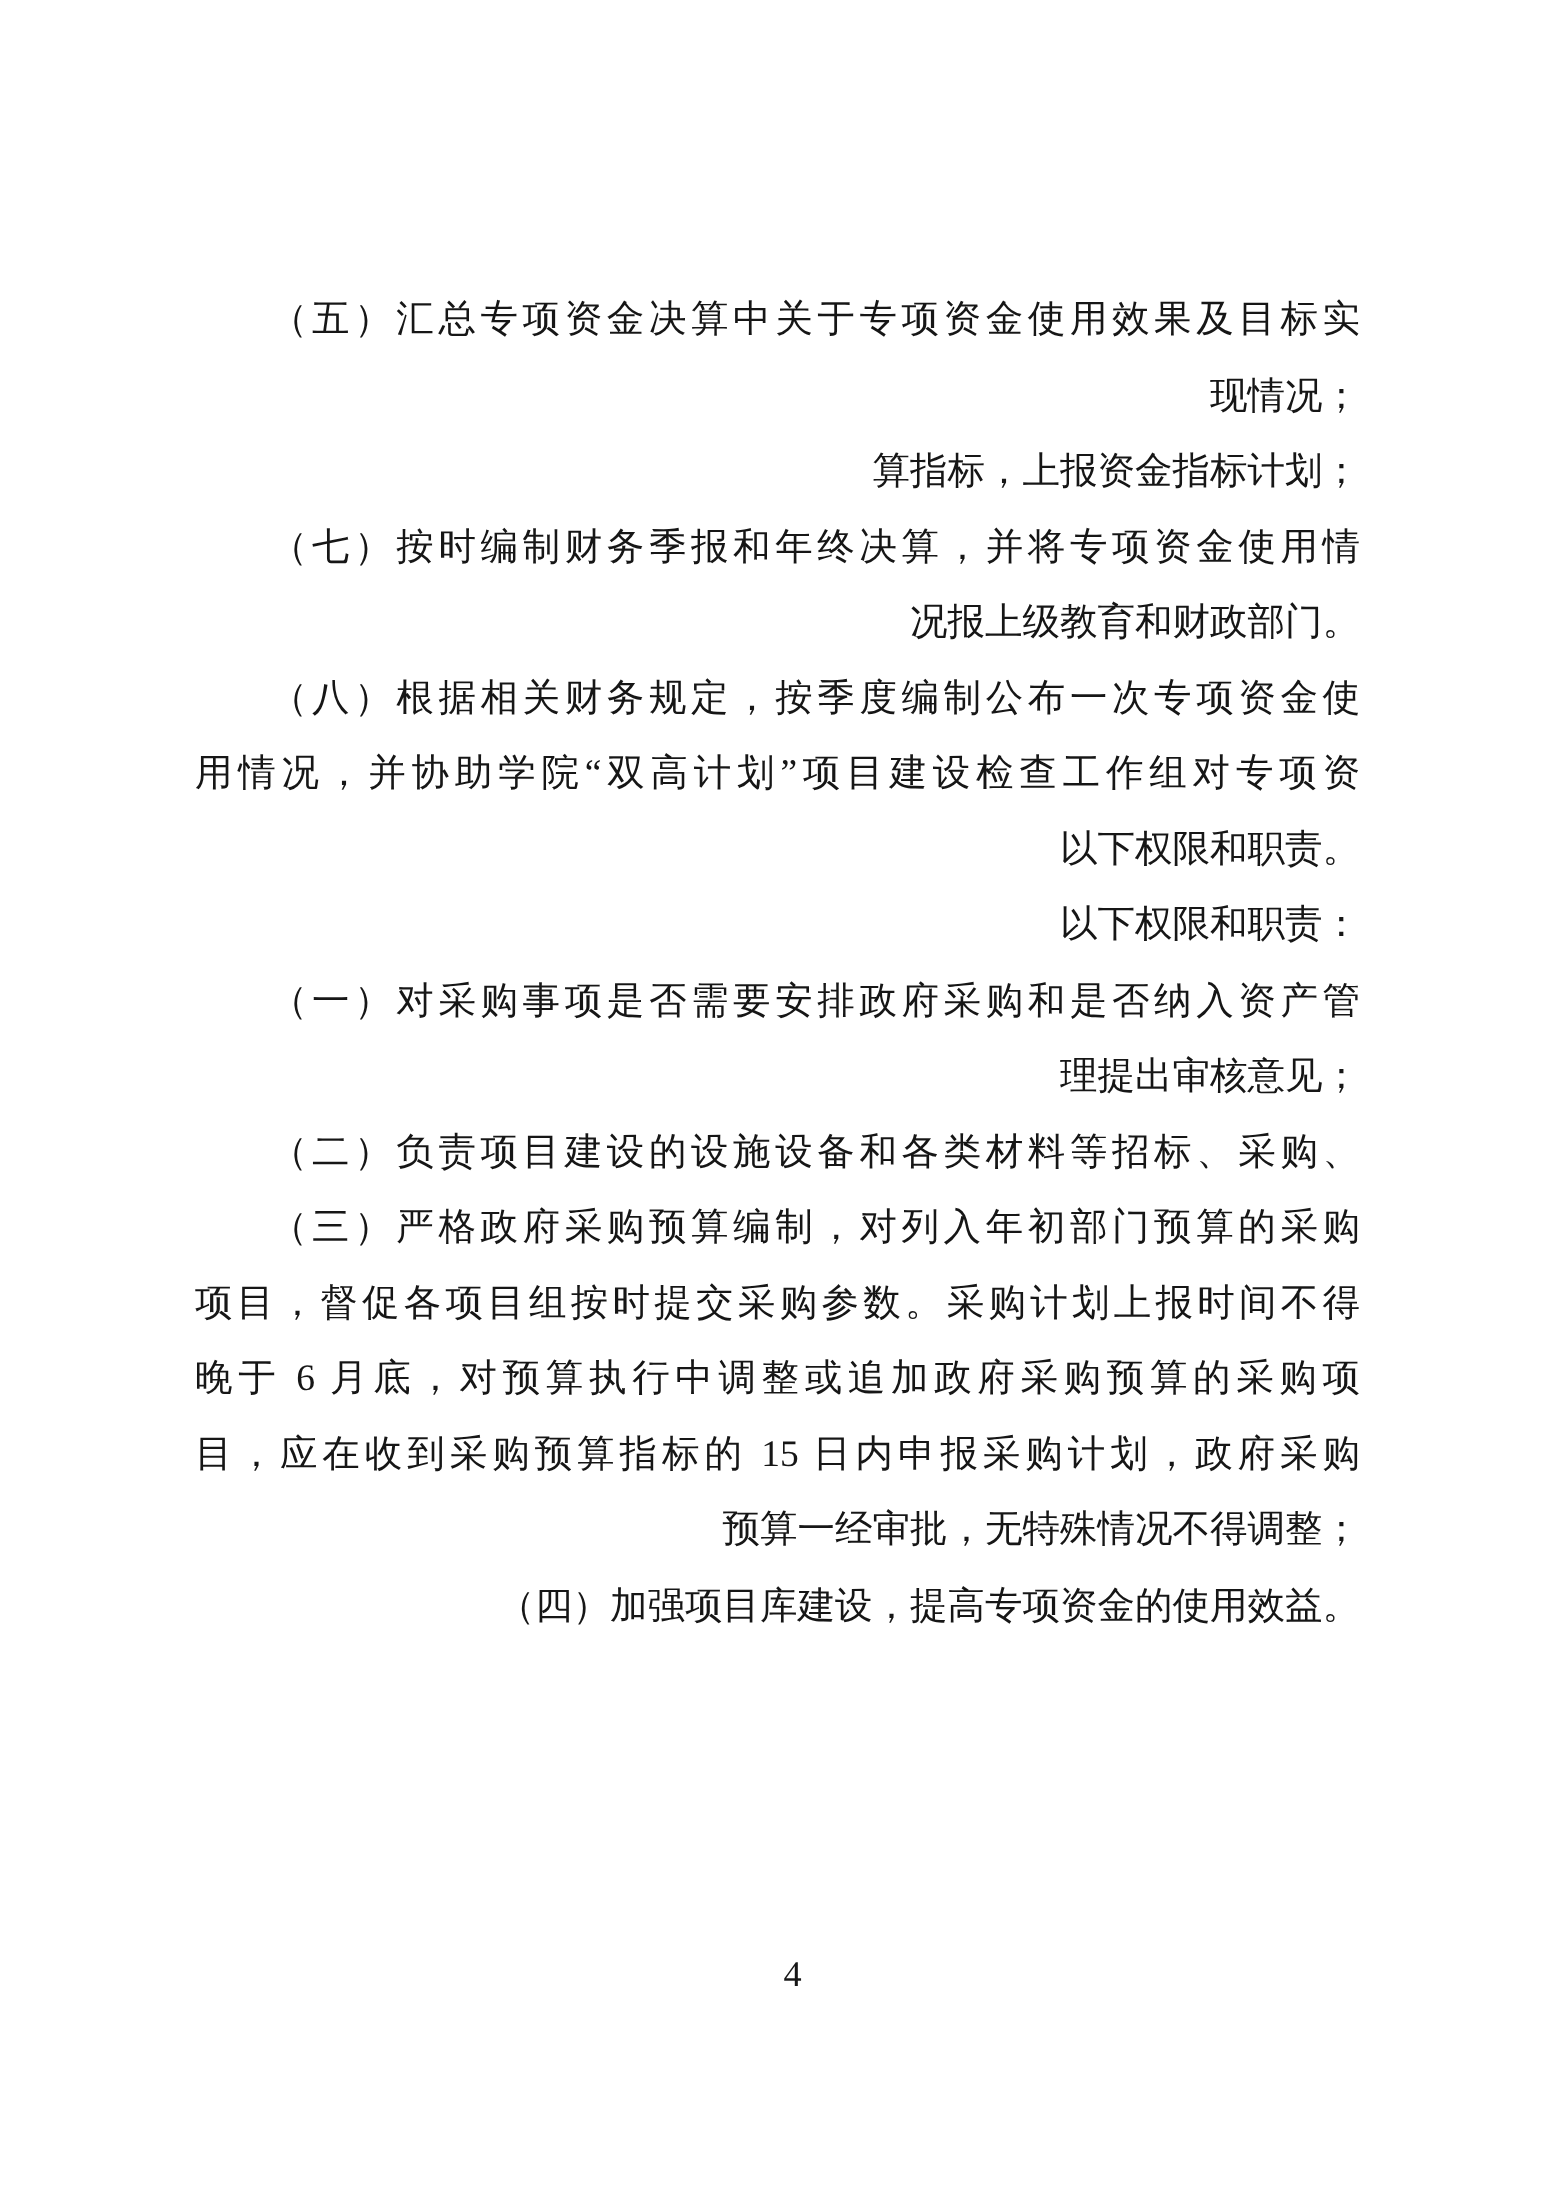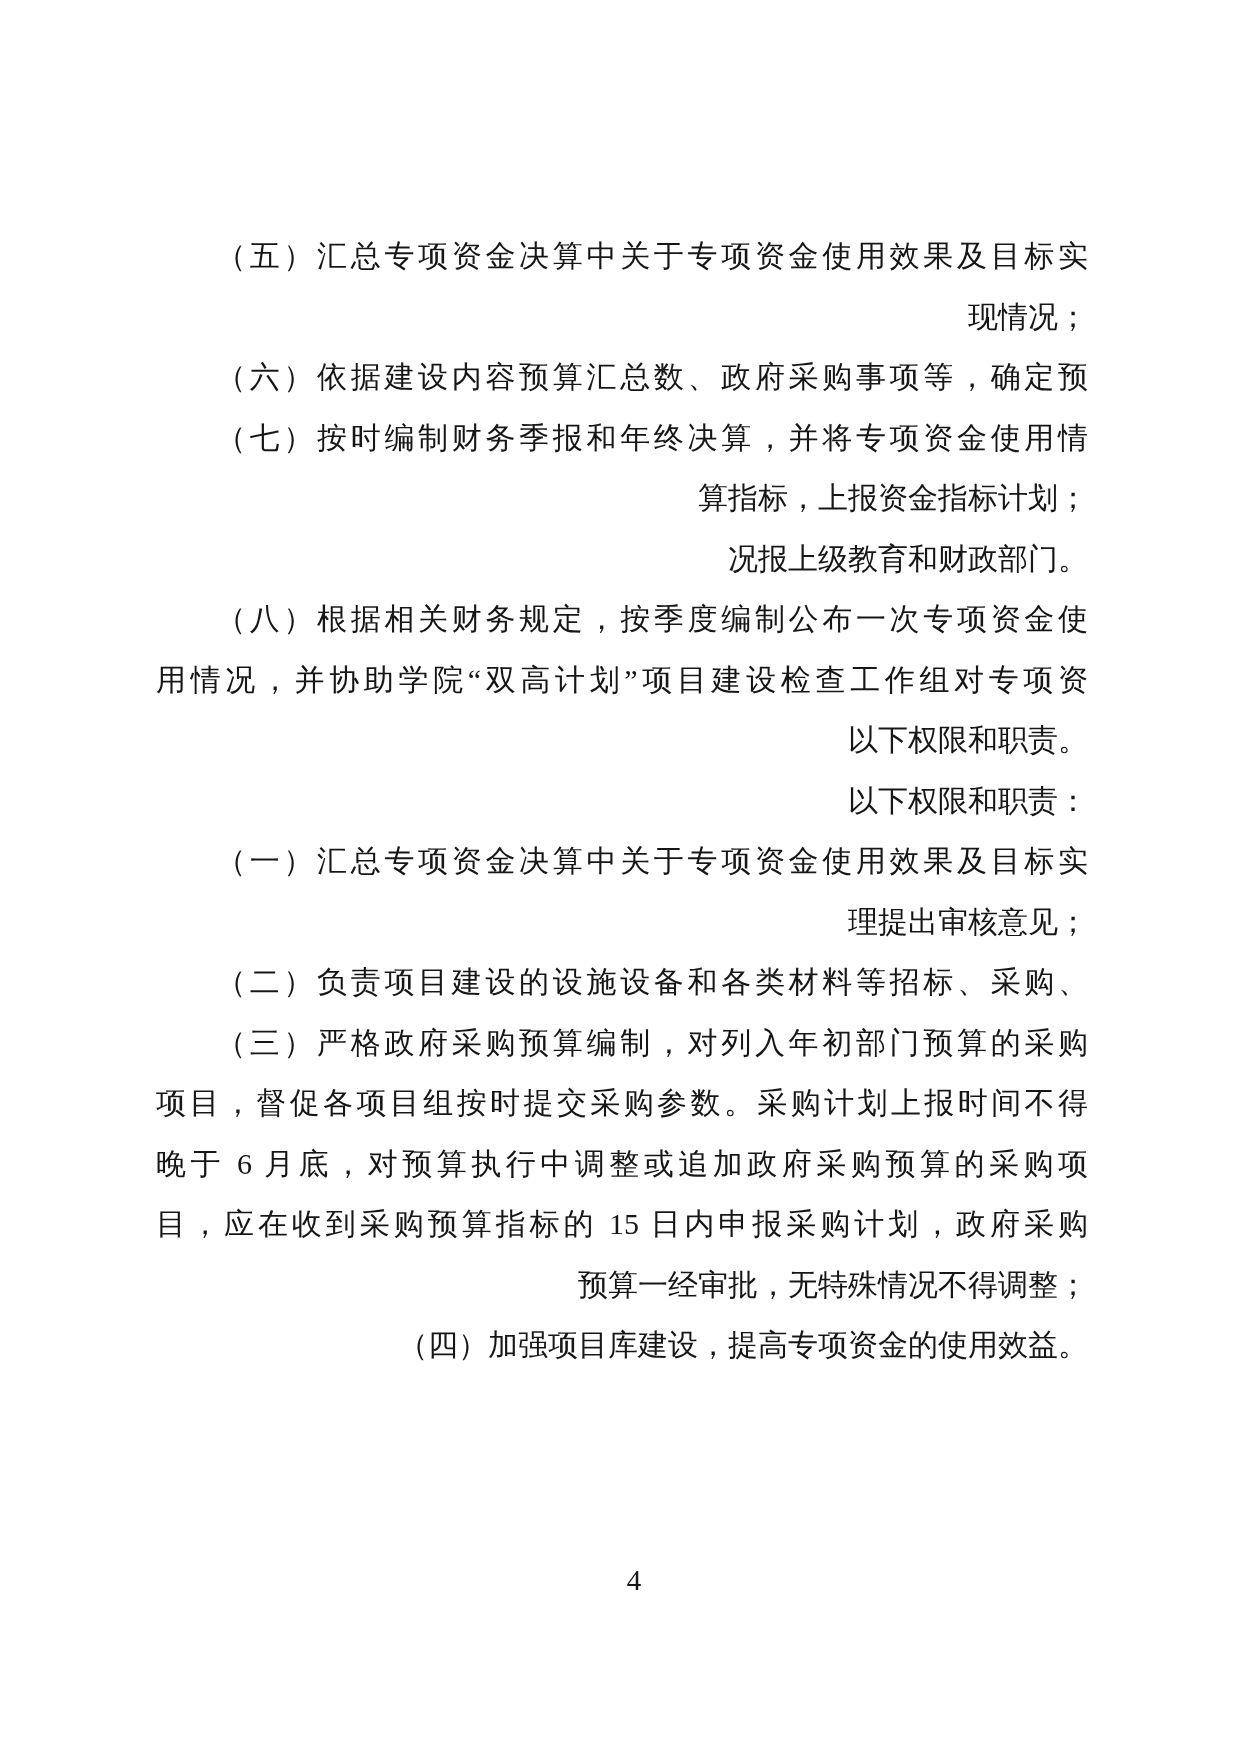--- a/index.html
+++ b/index.html
@@ -53,29 +53,28 @@
     color: #161616;
   }
 </style>
 </head>
 <body>
 
 <div class="page">
   <div class="content" id="doc-body">
       <div class="line indent fill">（五）汇总专项资金决算中关于专项资金使用效果及目标实</div>
       <div class="line">现情况；</div>
-      <div class="line indent fill">（六）依据建设内容预算汇总数、政府采购事项等，确定预</div>
+      <div class="line">算指标，上报资金指标计划；</div>
       <div class="line indent fill">（七）按时编制财务季报和年终决算，并将专项资金使用情</div>
-      <div class="line">算指标，上报资金指标计划；</div>
       <div class="line">况报上级教育和财政部门。</div>
       <div class="line indent fill">（八）根据相关财务规定，按季度编制公布一次专项资金使</div>
       <div class="line fill">用情况，并协助学院“双高计划”项目建设检查工作组对专项资</div>
       <div class="line">以下权限和职责。</div>
       <div class="line">以下权限和职责：</div>
-      <div class="line indent fill">（一）汇总专项资金决算中关于专项资金使用效果及目标实</div>
+      <div class="line indent fill">（一）对采购事项是否需要安排政府采购和是否纳入资产管</div>
       <div class="line">理提出审核意见；</div>
       <div class="line indent fill">（二）负责项目建设的设施设备和各类材料等招标、采购、</div>
       <div class="line indent fill">（三）严格政府采购预算编制，对列入年初部门预算的采购</div>
       <div class="line fill">项目，督促各项目组按时提交采购参数。采购计划上报时间不得</div>
       <div class="line fill">晚于 6 月底，对预算执行中调整或追加政府采购预算的采购项</div>
       <div class="line fill">目，应在收到采购预算指标的 15 日内申报采购计划，政府采购</div>
       <div class="line">预算一经审批，无特殊情况不得调整；</div>
       <div class="line indent">（四）加强项目库建设，提高专项资金的使用效益。</div>
     </div>
   <div class="page-number">4</div>

